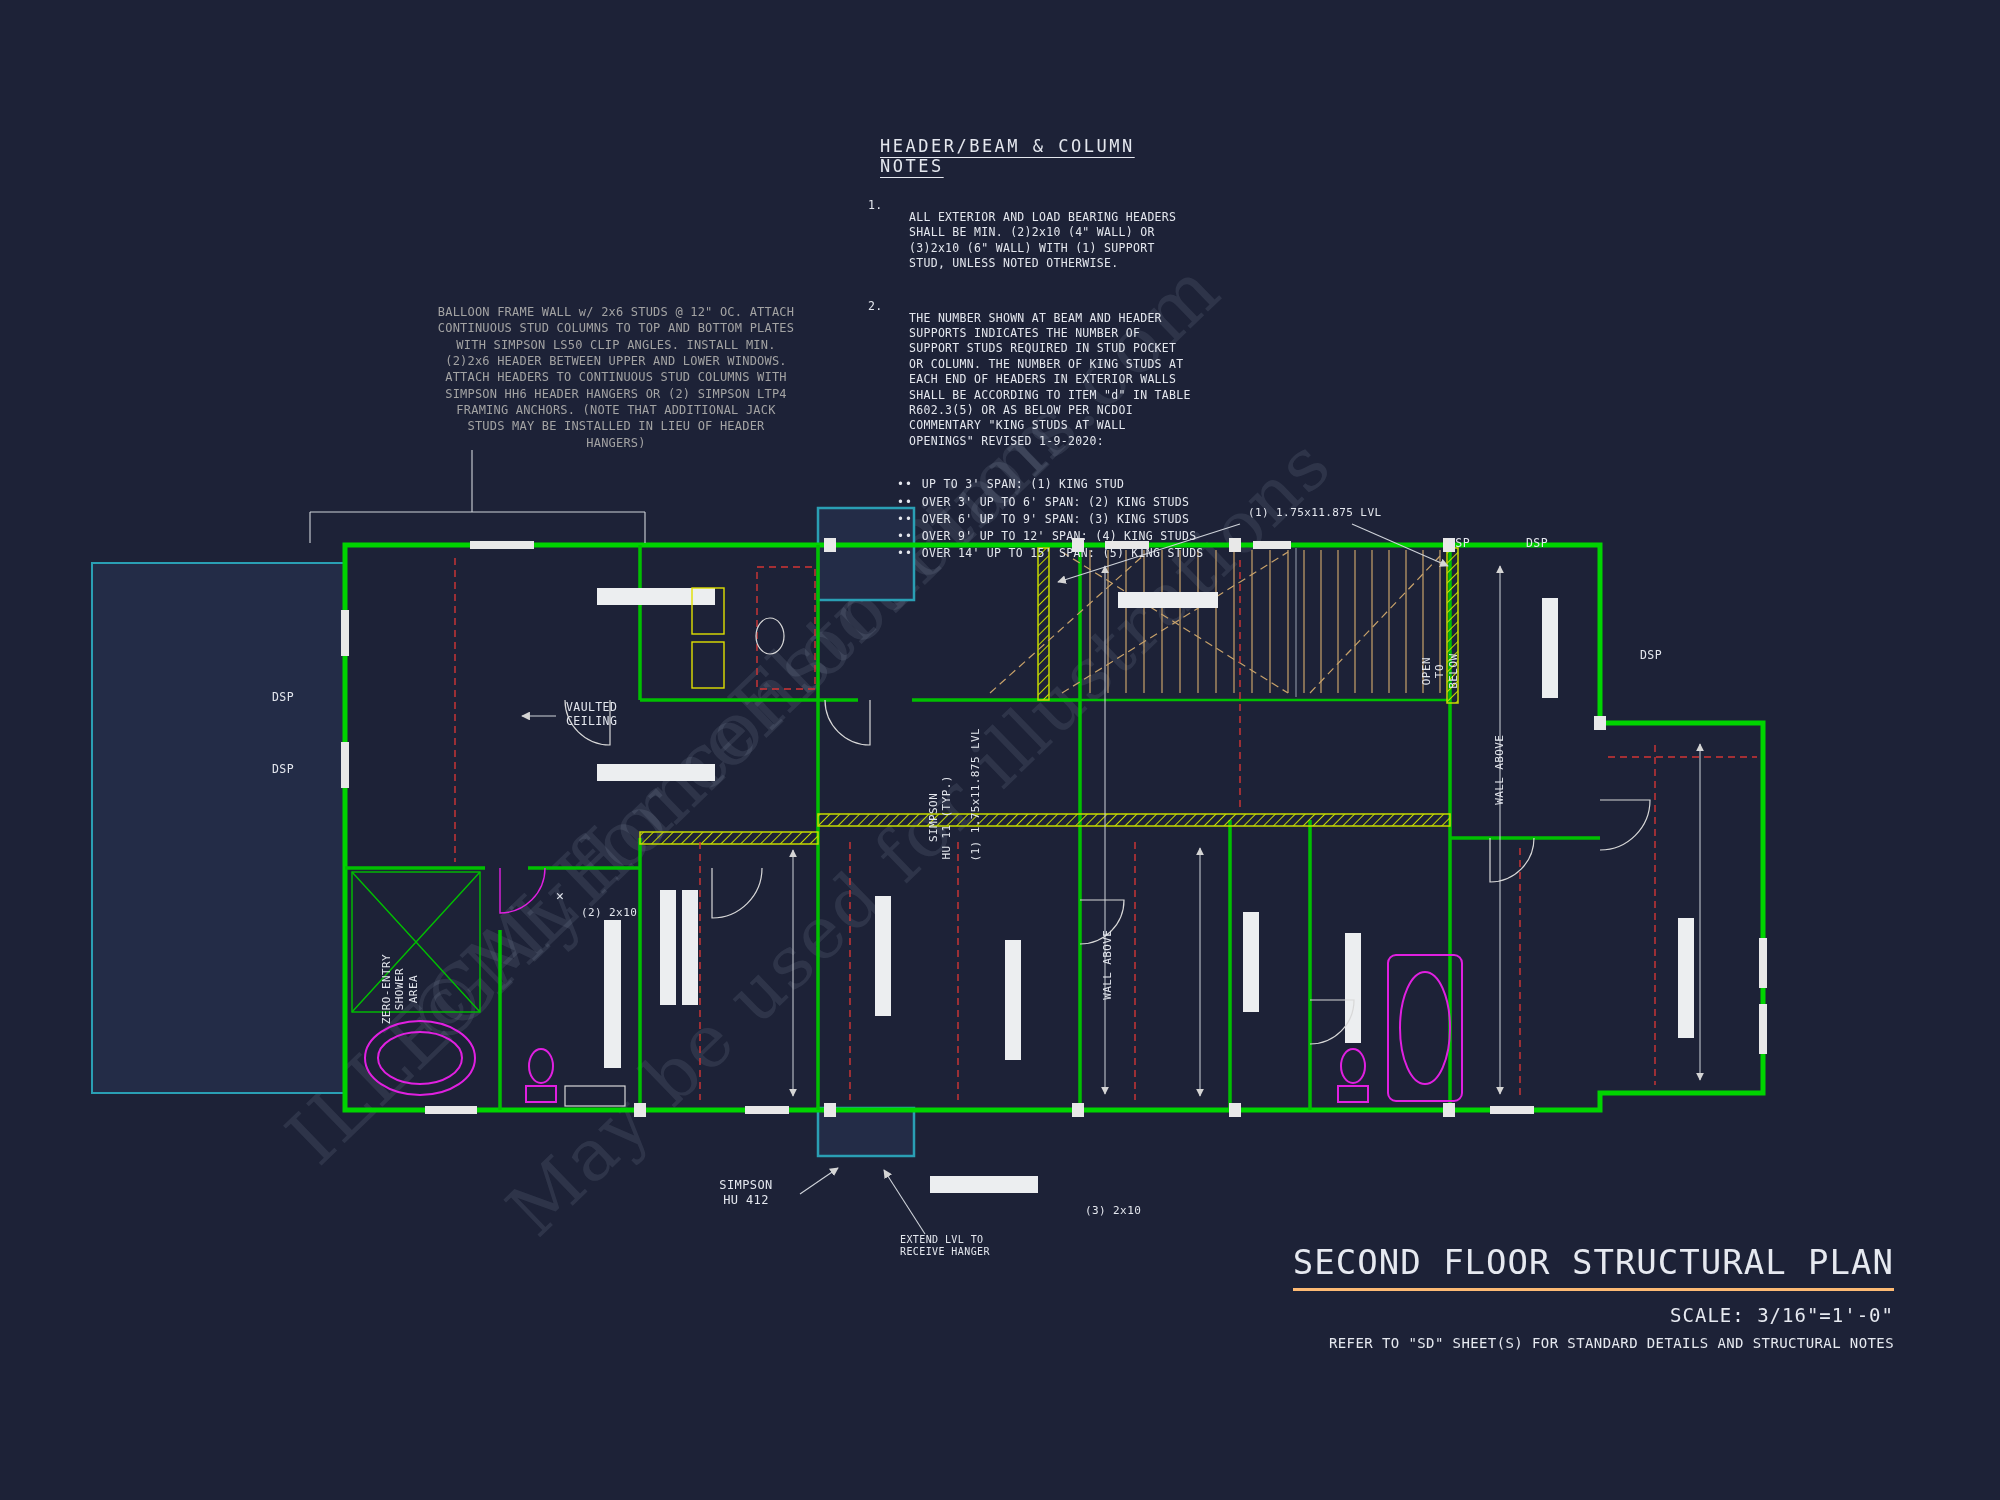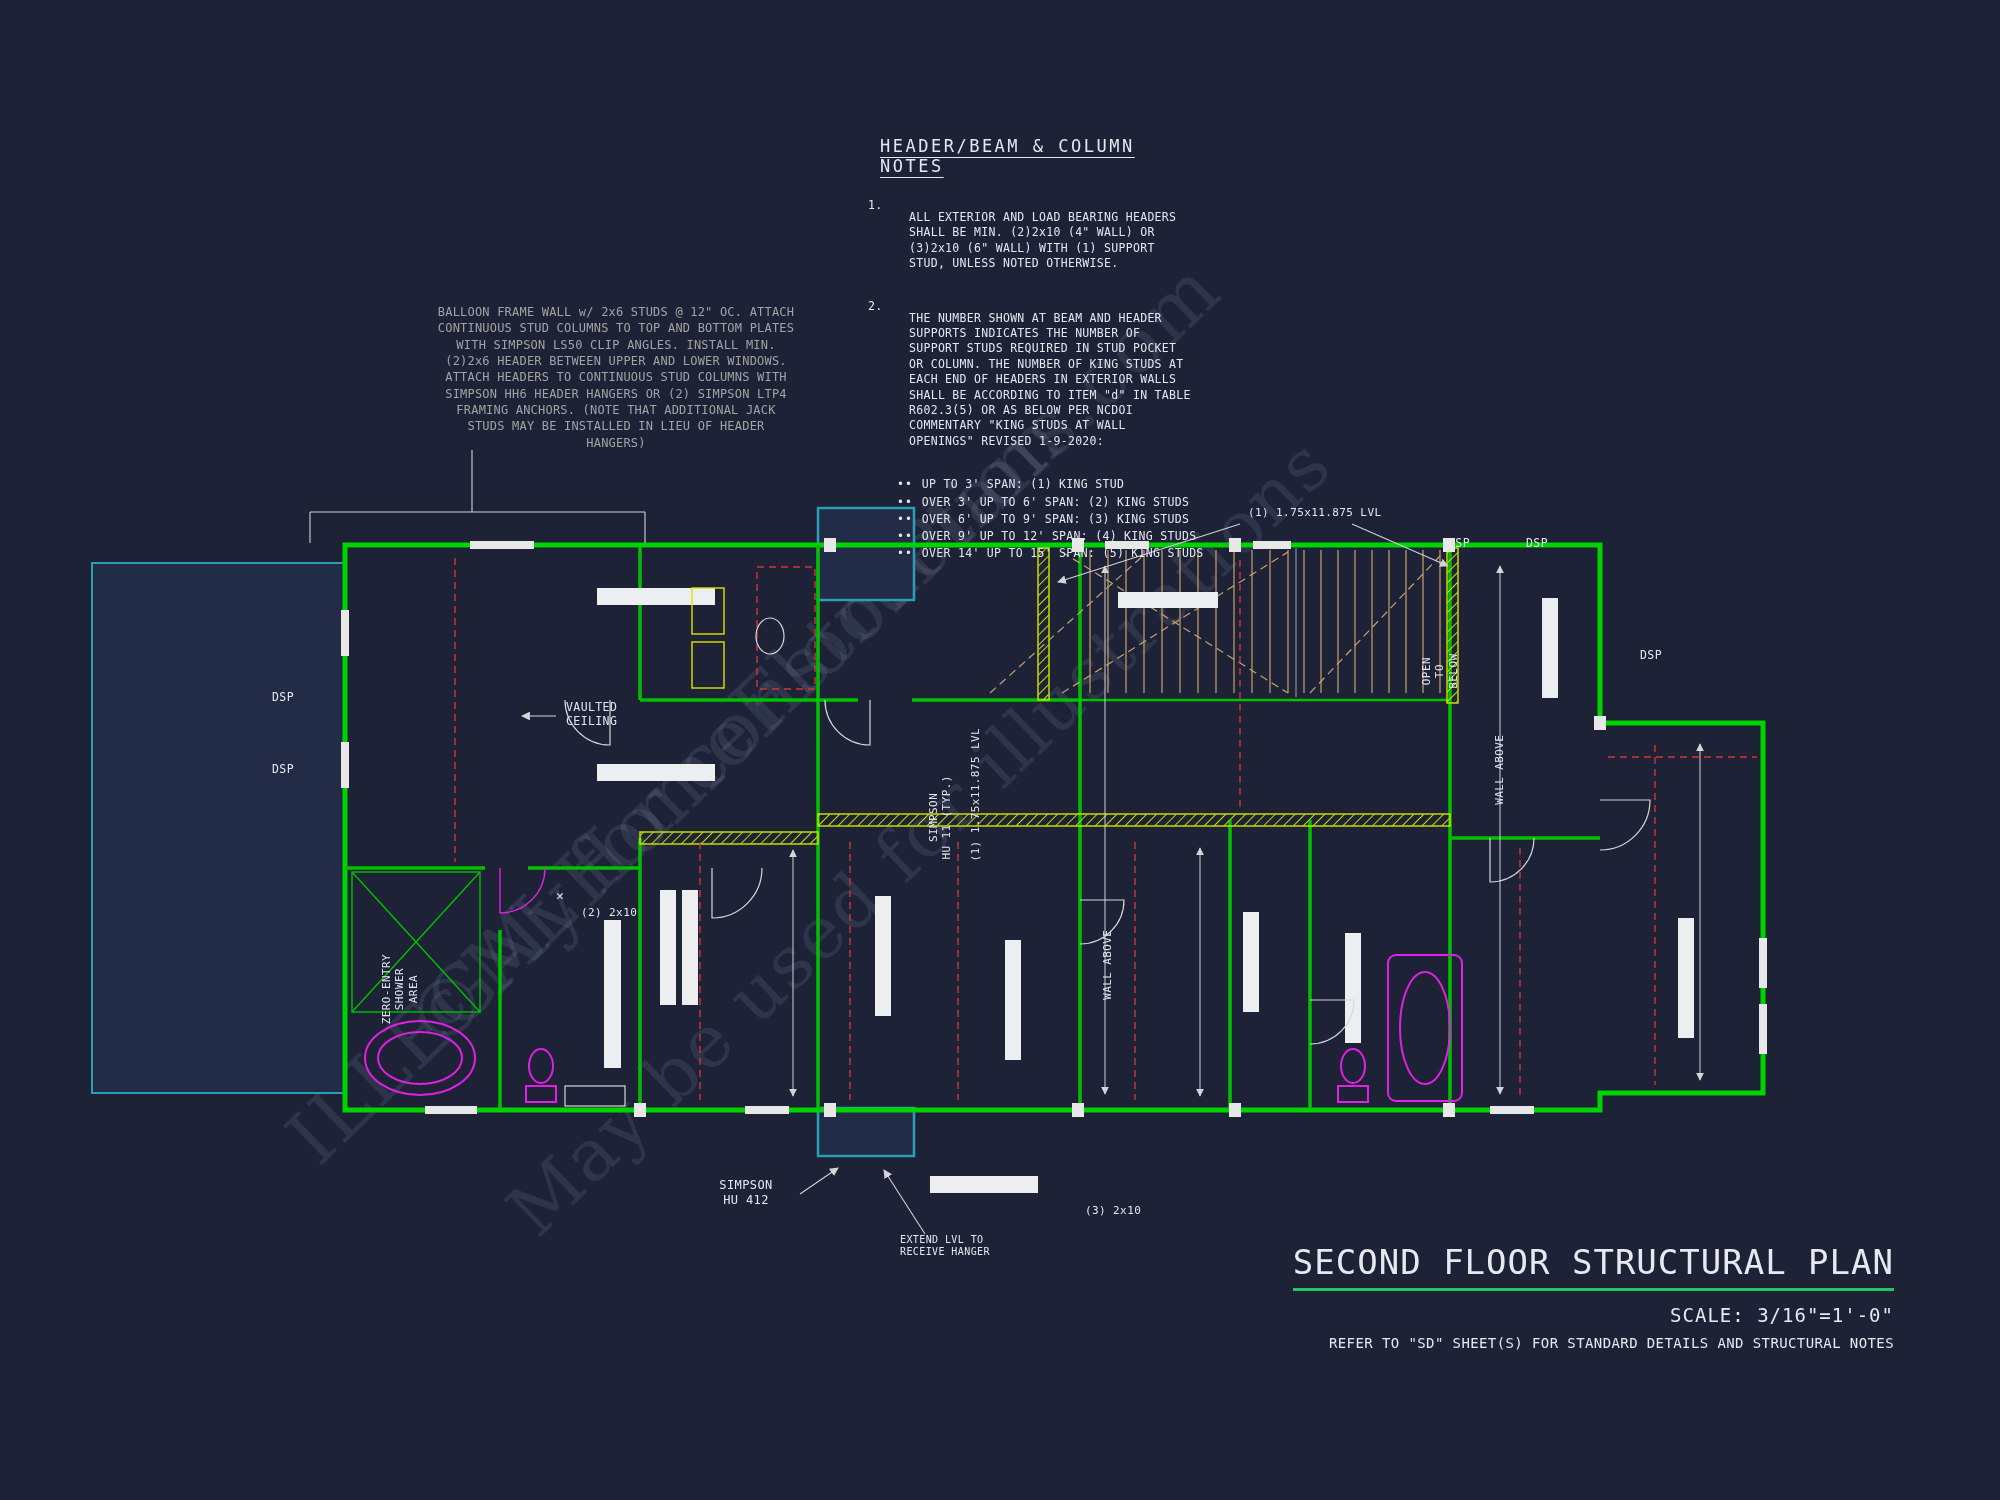--- a/index.html
+++ b/index.html
@@ -45,21 +45,21 @@
     letter-spacing:0.4px;white-space:pre-line;
   }
   .c{text-align:center;}
   .rot{transform:rotate(-90deg);}
   .xmark{font-size:13px;}
 
   
   .titleblock{position:absolute;right:106px;top:1242px;text-align:right;color:#e6e9f0;}
   .tb-title{
     display:inline-block;font-size:34px;letter-spacing:1px;
-    border-bottom:3px solid #22c55e;padding-bottom:6px;
+    border-bottom:3px solid #fdba74;padding-bottom:6px;
   }
   .tb-scale{font-size:19px;margin-top:13px;letter-spacing:1px;}
   .tb-note{font-size:14px;margin-top:9px;letter-spacing:0.4px;}
 
   svg{position:absolute;left:0;top:0;}
 </style>
 </head>
 <body>
 
 <div class="layer">

